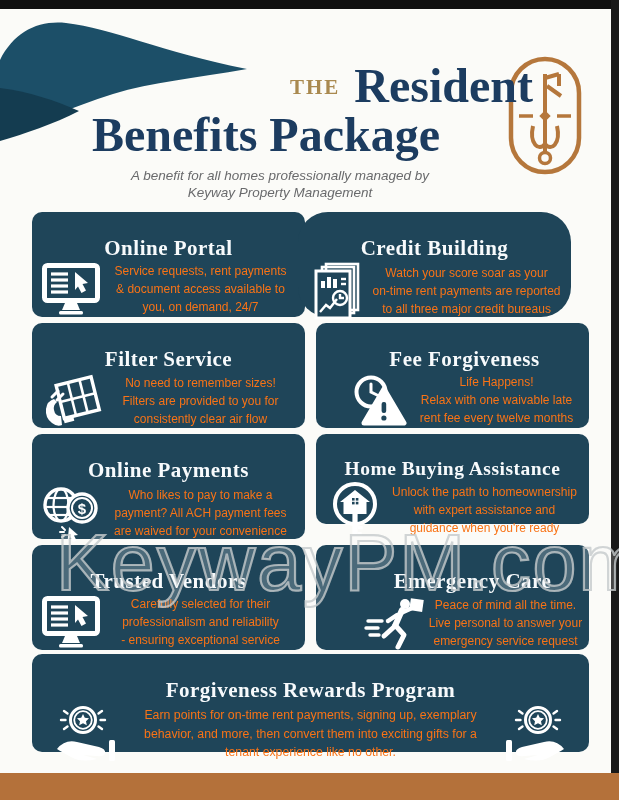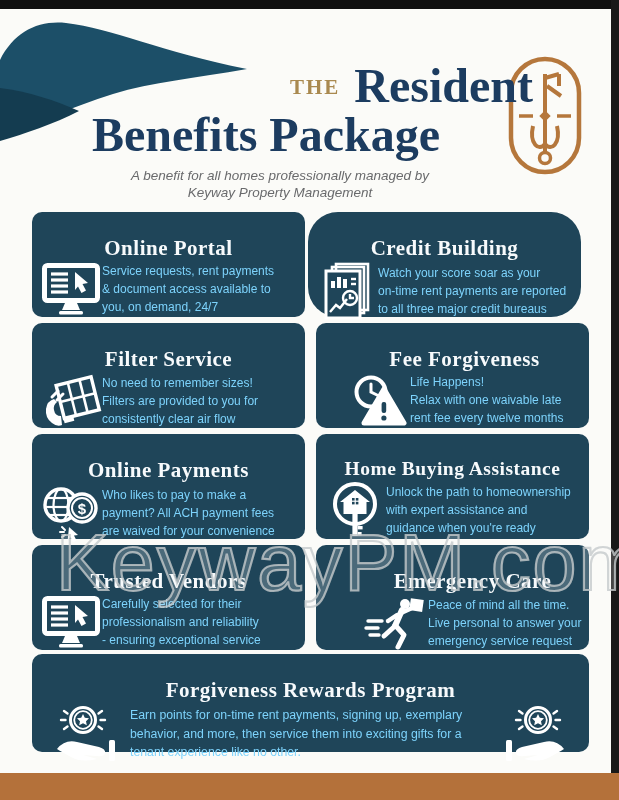--- a/index.html
+++ b/index.html
@@ -43,30 +43,30 @@
   }
   .card-title {
     font-family:"Liberation Serif", serif; font-weight:bold;
     font-size:21px; text-align:center; margin-top:24px;
     letter-spacing:.5px; color:#f7fafc; white-space:nowrap;
   }
   .card-title.t-small { font-size:19.5px; }
   .card-row { display:flex; align-items:center; padding:1px 6px 0 8px; }
   .card-icon { flex:0 0 62px; display:flex; justify-content:center; align-items:center; }
   .card-body {
-    flex:1; font-size:12px; line-height:1.5;
-    color:#7dd3fc; white-space:pre-line;
+    flex:1; text-align:center; font-size:12px; line-height:1.5;
+    color:#f97316; white-space:pre-line;
   }
 
   .c1 { left:32px;  top:212px; width:273px; height:105px; }
-  .c2 { left:308px; top:212px; width:273px; height:105px;border-radius:30px; }
+  .c2 { left:298px; top:212px; width:273px; height:105px;border-radius:30px; }
   .c3 { left:32px;  top:323px; width:273px; height:105px; }
   .c4 { left:316px; top:323px; width:273px; height:105px;padding-left:24px; }
   .c5 { left:32px;  top:434px; width:273px; height:105px; }
-  .c6 { left:316px; top:434px; width:273px; height:105px; }
+  .c6 { left:316px; top:434px; width:273px; height:90px; }
   .c7 { left:32px;  top:545px; width:273px; height:105px; }
   .c8 { left:316px; top:545px; width:273px; height:105px;padding-left:40px; }
   .c9 { left:32px;  top:654px; width:557px; height:98px; }
 
   .footer-row { display:flex; align-items:center; padding:0 14px; }
   .footer-row .card-icon { flex:0 0 84px; }
   .footer-row .card-body { font-size:12.3px; }
   .mirror { transform: scaleX(-1); }
 
   .watermark {
@@ -329,21 +329,21 @@
             <line x1="11" y1="26" x2="14.5" y2="23.5"></line>
           <line x1="49" y1="8" x2="45.5" y2="10.5"></line>
             <line x1="52" y1="17" x2="47.5" y2="17"></line>
             <line x1="49" y1="26" x2="45.5" y2="23.5"></line>
         </g>
         <path d="M4,46 q8,-10 20,-7 l22,5 q7,2 6,6 q-1,4 -8,3 l-14,-1 14,4 q-16,4 -26,-2 q-9,-5 -14,-8 z" fill="#fff"></path>
         <rect x="56" y="37" width="6" height="21" rx="1.5" fill="#fff"></rect>
       </svg>
     </div>
     <div class="card-body">Earn points for on-time rent payments, signing up, exemplary
-behavior, and more, then service them into exciting gifts for a
+behavior, and more, then convert them into exciting gifts for a
 tenant experience like no other.</div>
     <div class="card-icon mirror">
       <svg width="70" height="62" viewBox="0 0 70 62">
         <g fill="none" stroke="#fff">
           <circle cx="30" cy="17" r="12.5" stroke-width="3"></circle>
           <circle cx="30" cy="17" r="8.8" stroke-width="1.8"></circle>
         </g>
         <path d="M30,11 l1.8,3.8 4.2,0.5 -3,2.9 0.8,4.1 -3.8,-2 -3.8,2 0.8,-4.1 -3,-2.9 4.2,-0.5 z" fill="#fff"></path>
         <g stroke="#fff" stroke-width="2.4" stroke-linecap="round">
           <line x1="11" y1="8" x2="14.5" y2="10.5"></line>

